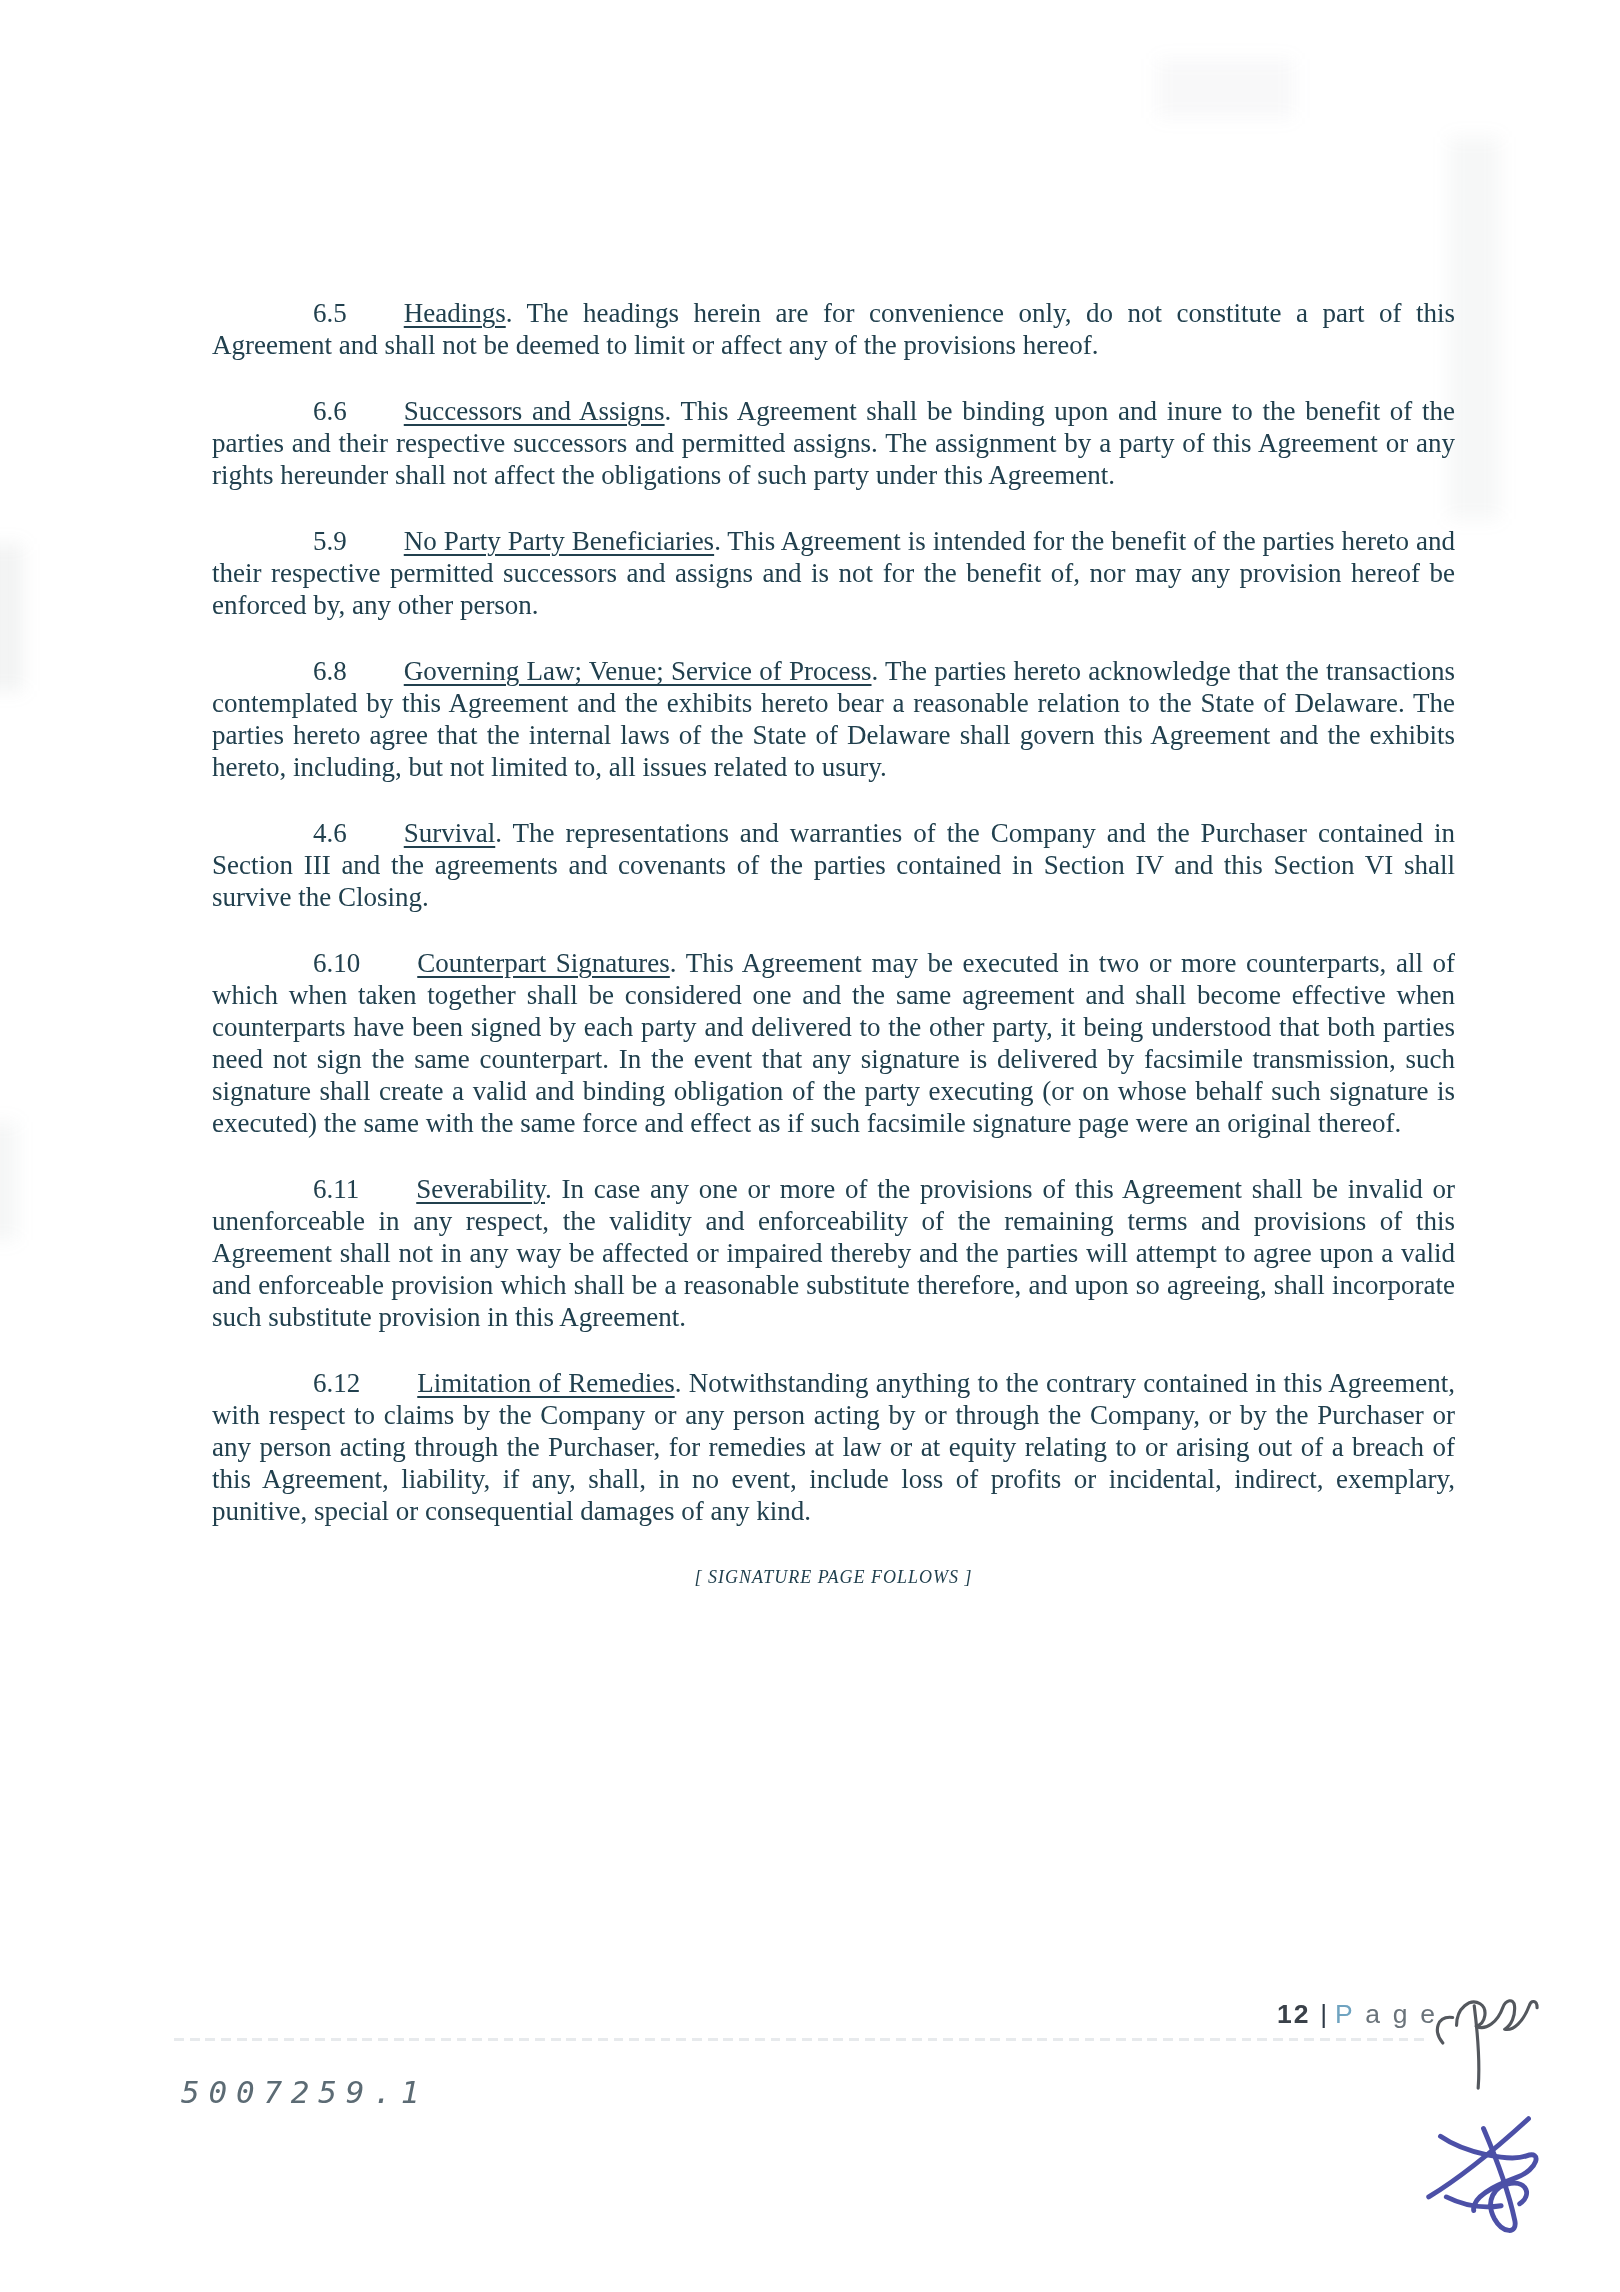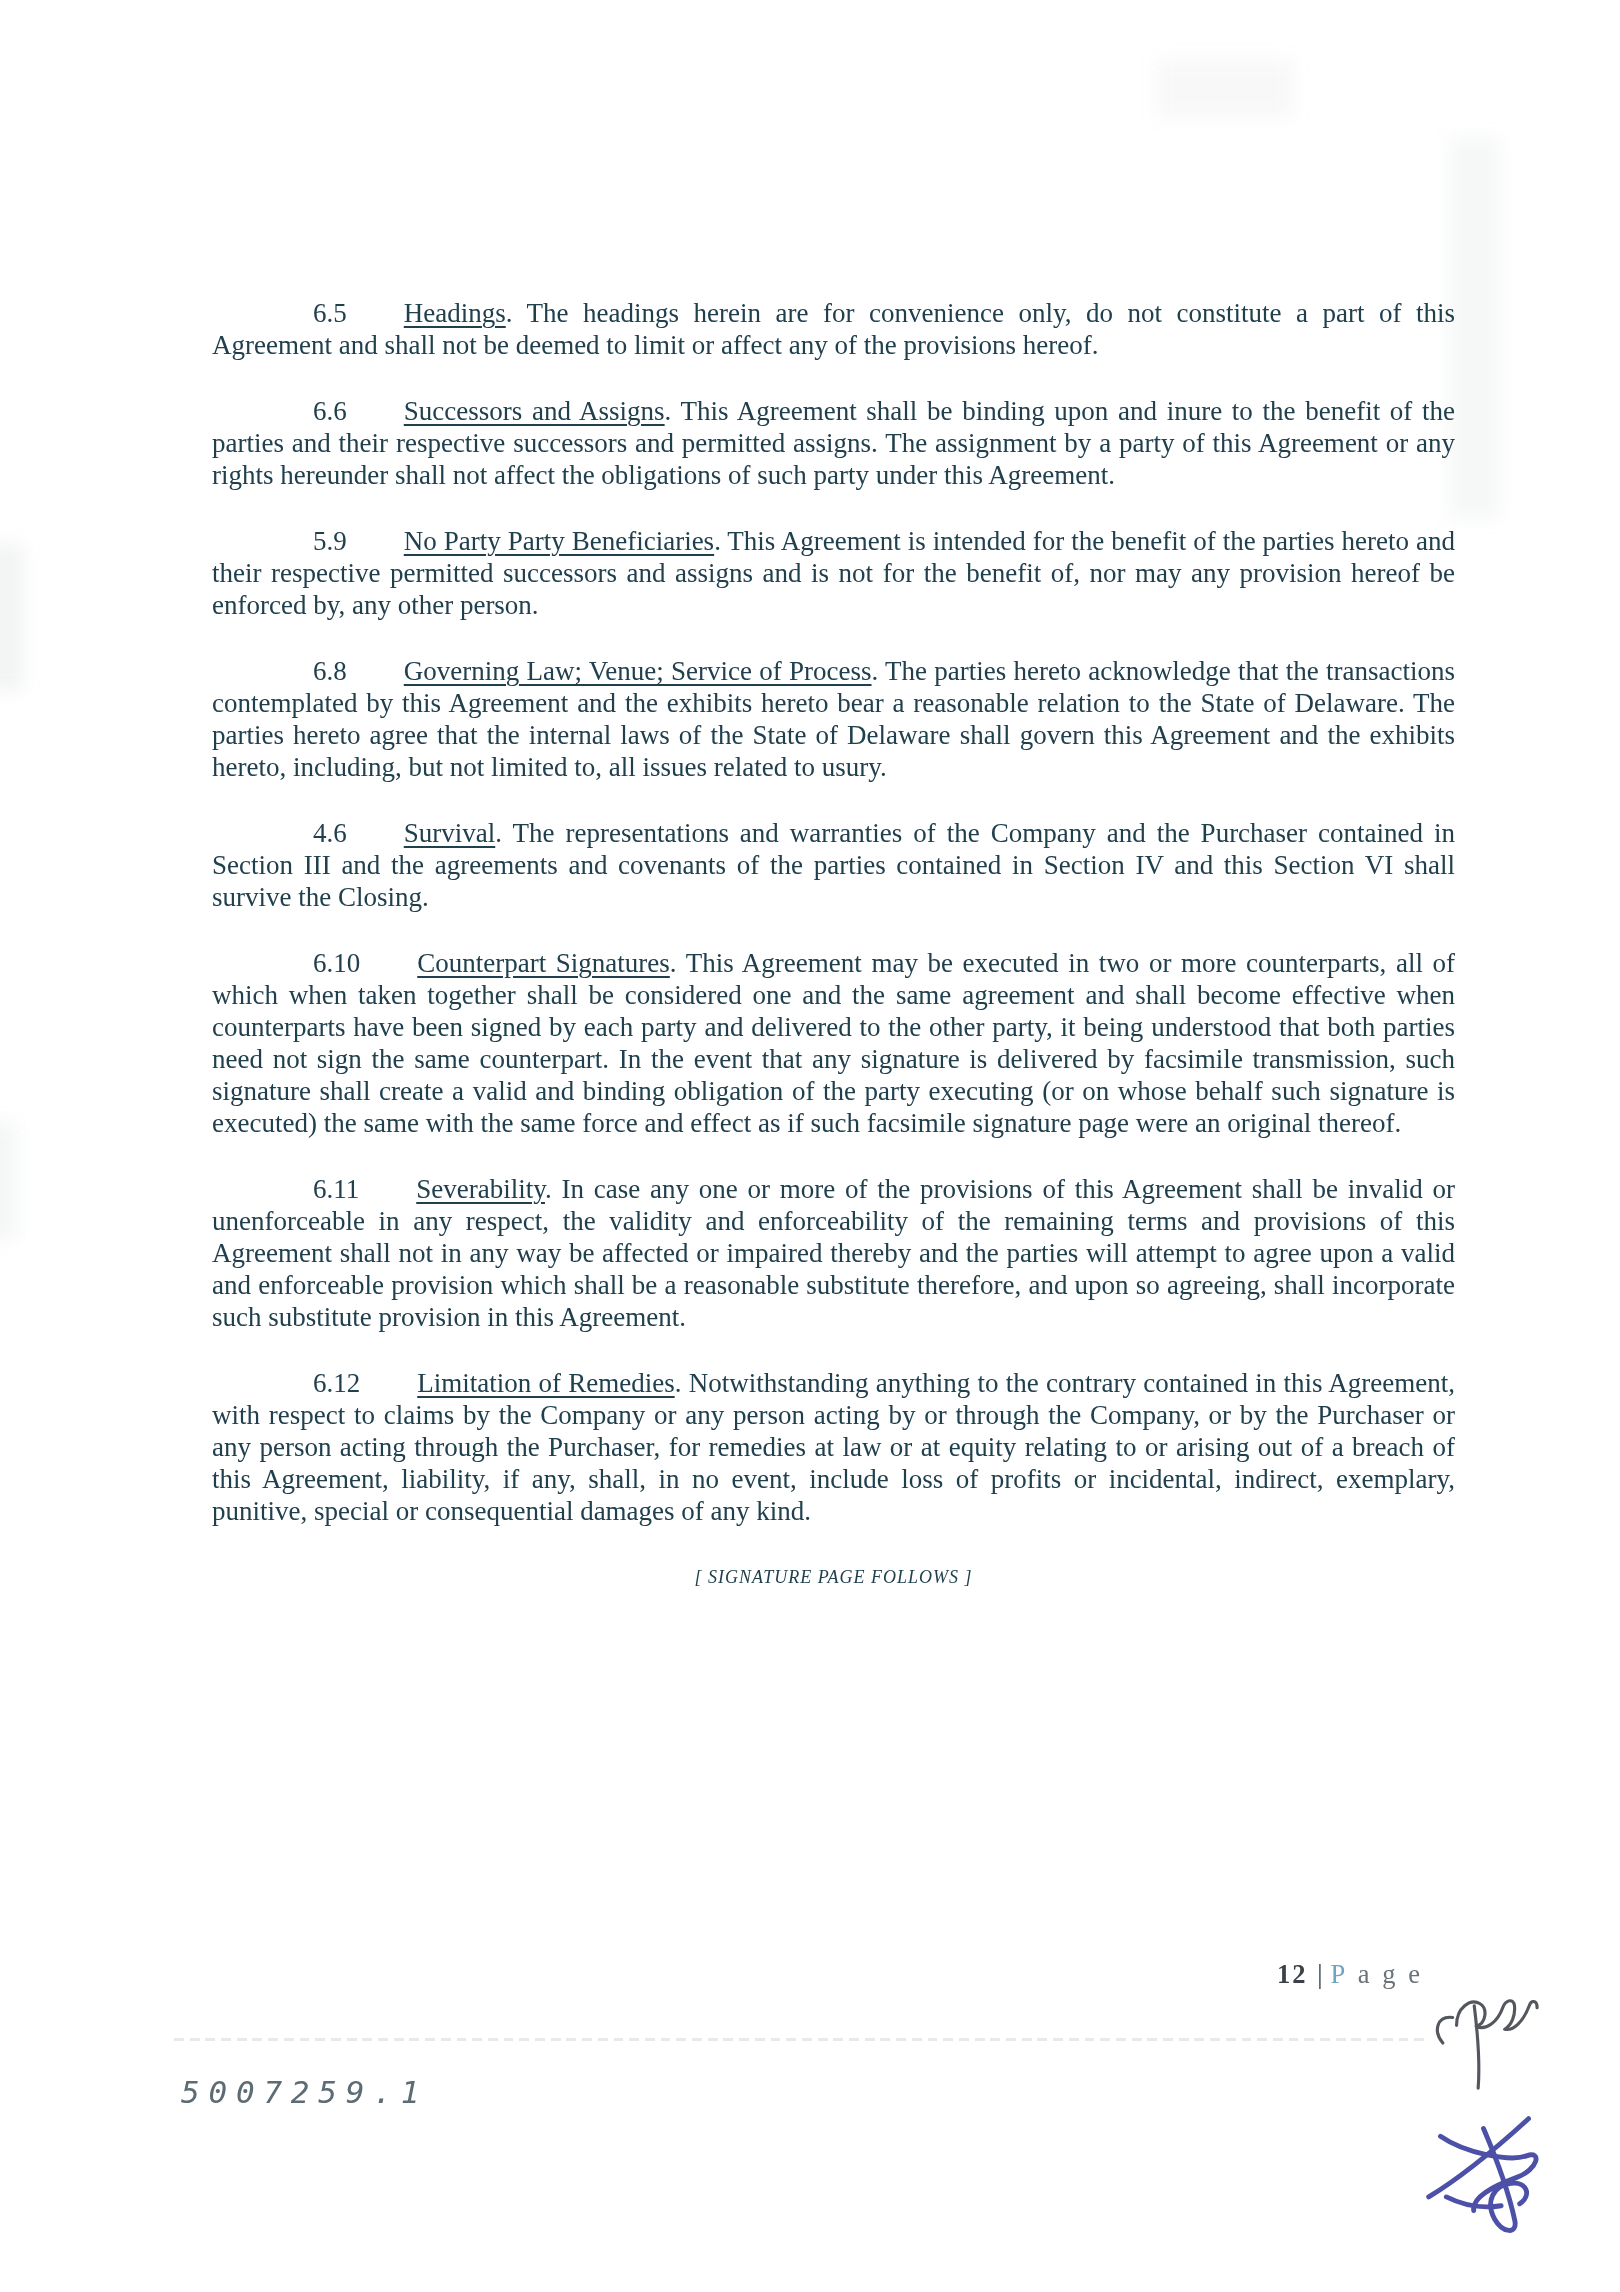--- a/index.html
+++ b/index.html
@@ -46,22 +46,22 @@
     left: 174px;
     top: 2038px;
     width: 1252px;
     height: 2.9px;
     background: repeating-linear-gradient(90deg, #dfe3e6 0 9.8px, transparent 9.8px 15.7px);
     opacity: 0.75;
   }
   .page-footer {
     position: absolute;
     left: 1277px;
-    top: 1959px;
-    font-family: Liberation Serif, serif;
+    top: 1999px;
+    font-family: Liberation Sans, sans-serif;
     font-size: 26.5px;
     white-space: nowrap;
   }
   .pf-num { color: #3a4149; font-weight: 700; letter-spacing: 2px; }
   .pf-sep { color: #2f3a47; margin: 0 7.8px 0 9.8px; font-weight: 400; }
   .pf-word { display: inline-block; color: #6a737a; letter-spacing: 12.7px; }
   .pf-word::first-letter { color: #6fa3c0; }
 
   .doc-id {
     position: absolute;

